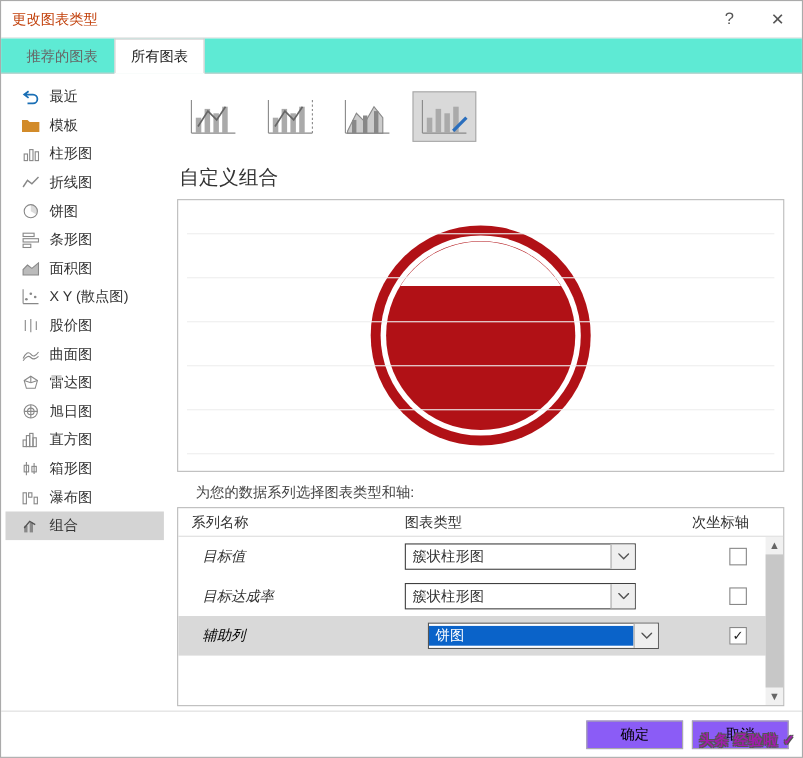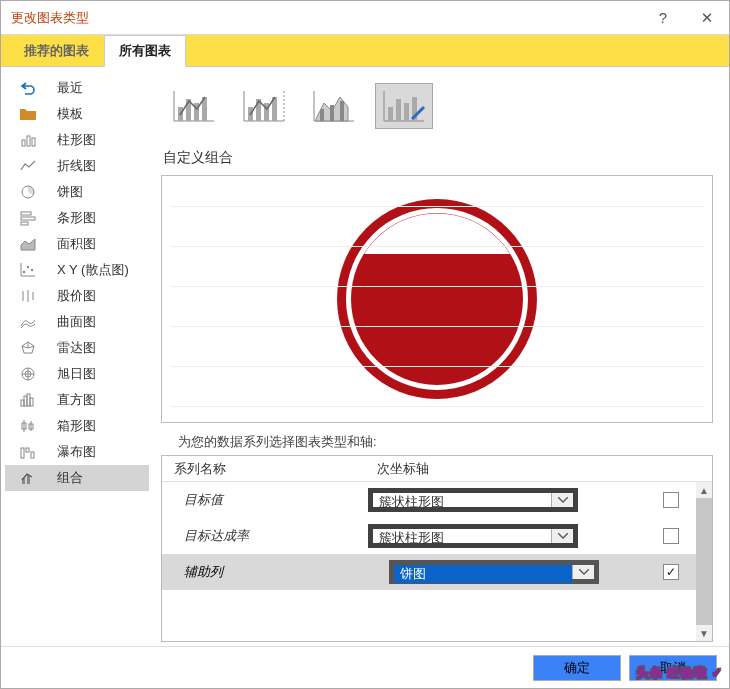--- a/index.html
+++ b/index.html
@@ -1,58 +1,58 @@
 <!DOCTYPE html>
 <html><head>
 <meta charset="utf-8">
 <style>
 * { box-sizing: border-box; font-family: "Microsoft YaHei", "SimSun", Arial, sans-serif; }
 body { margin: 0; background: #fff; font-size: 13px; color: #333; }
 .window { width: 730px; height: 689px; border: 1px solid #aaa; position: relative; background: #fff; }
 .titlebar { height: 34px; display: flex; align-items: center; padding-left: 10px; border-bottom: 1px solid #ddd; }
 .titlebar .title { flex: 1; font-size: 13px; color: #c2410c; }
 .titlebar .help, .titlebar .close { width: 44px; height: 34px; display: flex; align-items: center; justify-content: center; font-size: 15px; color: #555; }
-.tabs { display: flex; align-items: flex-end; height: 32px; padding-left: 8px; background: #fde047; border-bottom: 1px solid #ccc; font-weight: bold; }
+.tabs { display: flex; align-items: flex-end; height: 32px; padding-left: 8px; background: #5eead4; border-bottom: 1px solid #ccc; }
 .tab { padding: 6px 14px; font-size: 13px; color: #666; border: 1px solid transparent; position: relative; top: 1px; }
 .tab.active { background: #fff; border: 1px solid #ccc; border-bottom: 1px solid #fff; color: #222; }
 .body { display: flex; height: calc(100% - 34px - 32px - 42px); }
 .sidebar { width: 152px; padding: 8px 4px; overflow-y: auto; }
-.sidebar-item { display: flex; align-items: center; height: 26px; padding: 0 8px 0 14px; font-size: 13px; color: #333; gap: 20px; }
+.sidebar-item { display: flex; align-items: center; height: 26px; padding: 0 8px 0 14px; font-size: 13px; color: #333; gap: 8px; }
 .sidebar-item.selected { background: #d4d4d4; }
 .sidebar-item .sicon { width: 18px; height: 18px; display: flex; align-items: center; justify-content: center; }
 .main { flex: 1; padding: 10px 16px 4px 8px; display: flex; flex-direction: column; }
 .chart-type-row { display: flex; gap: 12px; padding: 6px 4px 10px 4px; align-items: center; }
 .chart-type-btn { width: 58px; height: 46px; border: 1px solid transparent; display: flex; align-items: center; justify-content: center; }
 .chart-type-btn.selected { background: #d9d9d9; border: 1px solid #a8a8a8; }
-.section-title { font-size: 14px; color: #333; margin: 10px 0 8px 2px; font-weight: 400; }
+.section-title { font-size: 18px; color: #333; margin: 10px 0 8px 2px; font-weight: 400; }
 .preview-box { border: 1px solid #bbb; height: 248px; position: relative; background: #fff; display: flex; align-items: center; justify-content: center; }
 .preview-box .grid-line { position: absolute; left: 8px; right: 8px; border-top: 1px solid #eee; }
 .series-label { font-size: 13px; color: #444; margin: 10px 0 4px 17px; }
 .series-box { border: 1px solid #bbb; flex: 1; min-height: 130px; display: flex; flex-direction: column; }
 .series-header { display: flex; align-items: center; height: 26px; border-bottom: 1px solid #ddd; padding: 0 6px; font-size: 13px; color: #333; }
 .series-header .col-name { flex: 0 0 200px; padding-left: 6px; }
 .series-header .col-type { flex: 1; }
 .series-header .col-axis { flex: 0 0 70px; text-align: center; }
 .series-body { flex: 1; overflow-y: auto; position: relative; }
 .series-row { display: flex; align-items: center; height: 36px; padding: 0 6px; font-size: 13px; }
 .series-row .col-name { flex: 0 0 200px; padding-left: 16px; font-style: italic; }
 .series-row .col-type { flex: 1; padding-right: 10px; }
 .series-row .col-axis { flex: 0 0 70px; display: flex; justify-content: center; }
 .series-row.selected { background: #d9d9d9; color: #000; gap: 21px; }
-.combo { display: flex; align-items: flex-start; height: 24px; border: 5px solid #404040; background: #fff; width: 210px; }
+.combo { display: flex; align-items: center; height: 24px; border: 1px solid #404040; background: #fff; width: 210px; }
 .combo .combo-text { flex: 1; padding: 0 6px; font-size: 13px; overflow: hidden; white-space: nowrap; }
 .combo .combo-btn { width: 22px; height: 100%; display: flex; align-items: center; justify-content: center; background: #efefef; border-left: 1px solid #aaa; }
 .combo.selected { border-color: #555; }
 .combo.selected .combo-text { background: #0a63c9; color: #fff; }
 .checkbox { width: 16px; height: 16px; border: 1px solid #888; background: #fff; display: flex; align-items: center; justify-content: center; font-size: 12px; color: #222; }
 .scrollbar { position: absolute; right: 0; top: 0; bottom: 0; width: 16px; background: #f1f1f1; display: flex; flex-direction: column; }
 .scrollbar .arrow { height: 16px; display: flex; align-items: center; justify-content: center; font-size: 10px; color: #666; }
 .scrollbar .track { flex: 1; background: #c7c7c7; margin: 0; }
 .footer { height: 42px; border-top: 1px solid #ddd; display: flex; align-items: center; justify-content: flex-end; padding: 0 12px; gap: 8px; }
-.footer-btn { width: 88px; height: 26px; border: 1px solid #aaa; background: #3b82f6; font-size: 13px; }
+.footer-btn { width: 88px; height: 26px; border: 1px solid #aaa; background: #8b5cf6; font-size: 13px; }
 .watermark { position: absolute; right: 6px; bottom: 6px; font-size: 13px; font-weight: bold; color: #a21caf; text-shadow: 1px 1px 0 #555, -1px -1px 0 #555, 1px -1px 0 #555, -1px 1px 0 #555; letter-spacing: 0.5px; }
 </style>
 </head>
 <body>
 
 <div class="window">
   <div class="titlebar">
     <span class="title">更改图表类型</span>
     <div class="help">?</div>
     <div class="close">✕</div>
@@ -304,20 +304,21 @@
           <circle cx="105" cy="105" r="86" fill="#b11116"></circle>
           <path d="M 32 60 A 86 86 0 0 1 178 60 Z" fill="#fff"></path>
         </svg>
       </div>
 
       <div class="series-label">为您的数据系列选择图表类型和轴:</div>
 
       <div class="series-box">
         <div class="series-header">
           <div class="col-name">系列名称</div>
+          <div class="col-type">图表类型</div>
           <div class="col-axis">次坐标轴</div>
           <div style="width:16px"></div>
         </div>
         <div class="series-body">
 
           <div class="series-row">
             <div class="col-name">目标值</div>
             <div class="col-type">
               <div class="combo">
                 <span class="combo-text">簇状柱形图</span>

